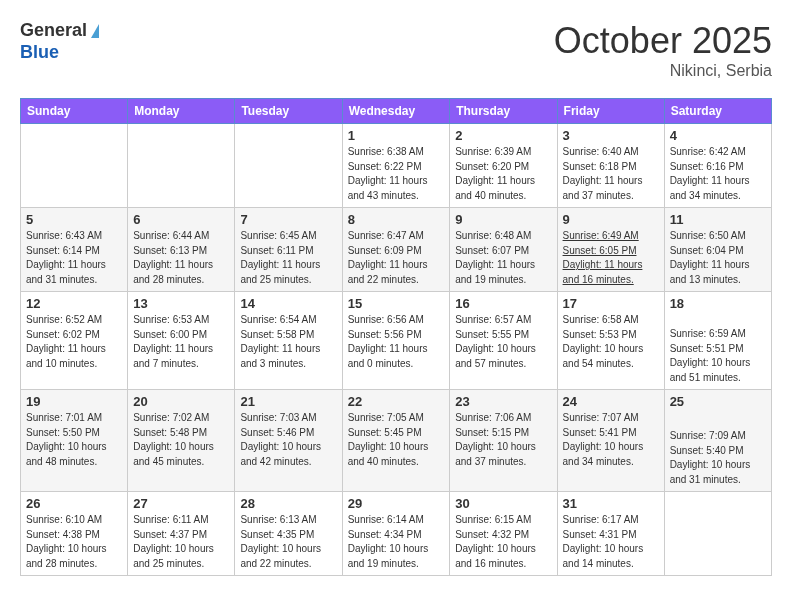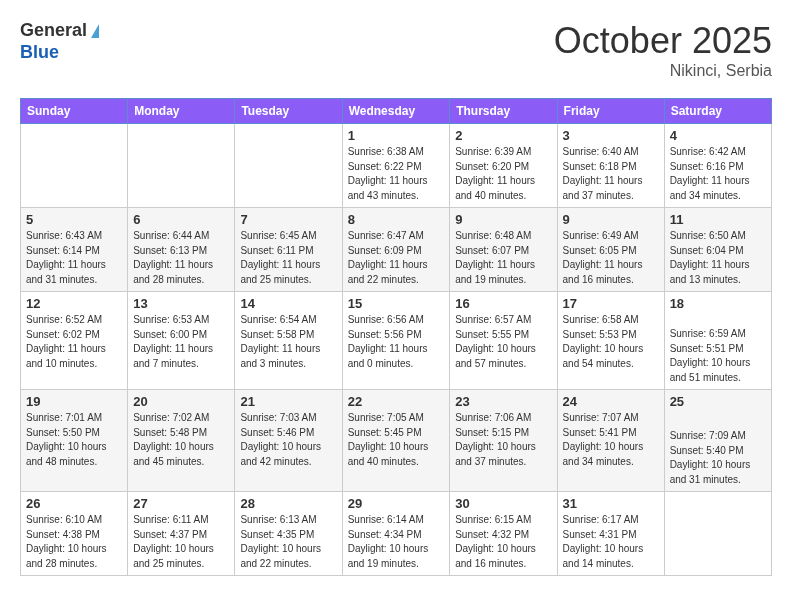--- a/index.html
+++ b/index.html
@@ -187,21 +187,21 @@
         </td>
         <td>
           <div class="day-number">9</div>
           <div class="day-info" style="white-space: pre-line;">Sunrise: 6:48 AM
 Sunset: 6:07 PM
 Daylight: 11 hours
 and 19 minutes.</div>
         </td>
         <td>
           <div class="day-number">9</div>
-          <div class="day-info" style="white-space: pre-line;">Sunrise: 6:49 AM
+          <div class="day-info" style="white-space: pre-line; text-decoration: underline;">Sunrise: 6:49 AM
 Sunset: 6:05 PM
 Daylight: 11 hours
 and 16 minutes.</div>
         </td>
         <td>
           <div class="day-number">11</div>
           <div class="day-info" style="white-space: pre-line;">Sunrise: 6:50 AM
 Sunset: 6:04 PM
 Daylight: 11 hours
 and 13 minutes.</div>

